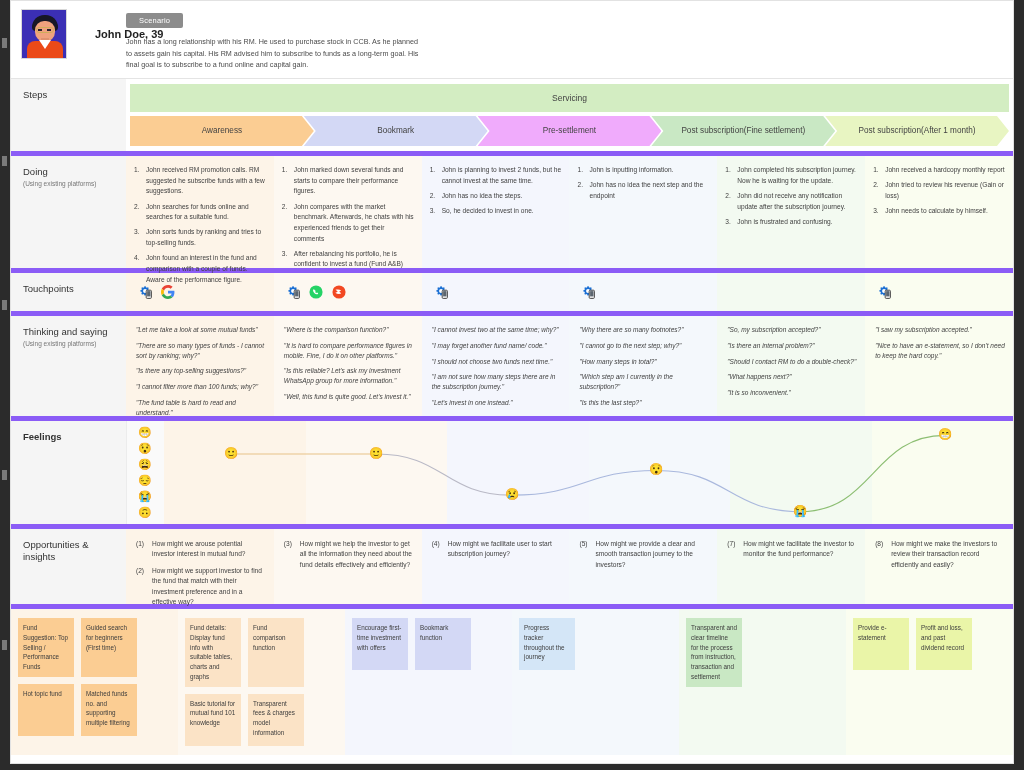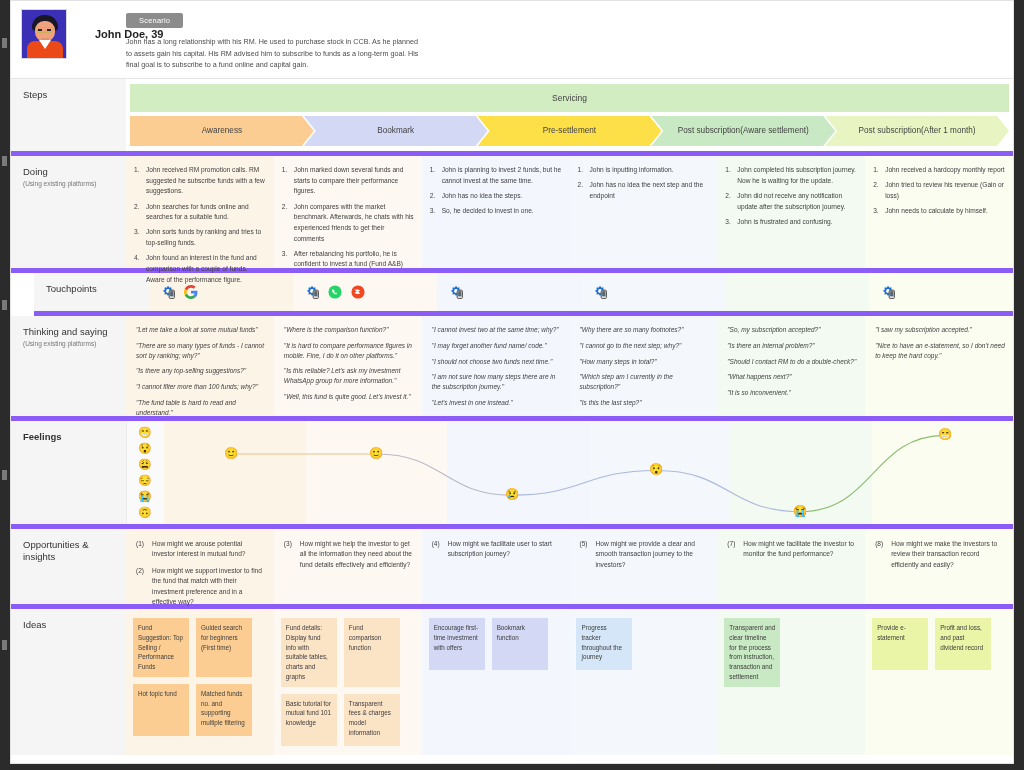--- a/index.html
+++ b/index.html
@@ -75,21 +75,21 @@
            clip-path: polygon(0 0, calc(100% - 12px) 0, 100% 50%, calc(100% - 12px) 100%, 0 100%); }
 
   
   .ol { list-style:none; counter-reset:n; }
   .ol li { counter-increment:n; position:relative; padding-left:12px; font-size:6.6px;
            color:#3f3f3f; line-height:1.62; margin-bottom:4.5px; }
   .ol li:before { content:counter(n) "."; position:absolute; left:0; top:0; }
   #doing-row .cell { padding:9px 8px 8px 8px; }
   #doing-row { height:117px; }
 
-  #touch-row { height:43px;margin-left:23px; }
+  #touch-row { height:43px; }
   #touch-row .cell { display:flex; align-items:center; gap:9px; padding-left:12px; }
 
   #think-row { height:105px; }
   #think-row .cell { padding:9px 8px 8px 10px; }
   .quotes { list-style:none; }
   .quotes li { font-size:6.5px; font-style:italic; color:#3f3f3f; line-height:1.5; margin-bottom:6px; }
 
   #feel-row { height:108px;font-weight:bold; }
   #feel-scale { width:38px; flex:0 0 38px; background:#fafafa; border-left:1px solid #ececec;
                 display:flex; flex-direction:column; align-items:center; justify-content:space-around;
@@ -158,26 +158,26 @@
       <div class="phases" id="phases">
           <div class="phase" style="flex: 2 1 0px; background: rgb(211, 237, 194);">Servicing</div>
         </div>
       <div class="stages" id="stages">
           <div class="stage" style="background: rgb(251, 205, 147); z-index: 10;">
             <div>Awareness</div>
           </div>
           <div class="stage" style="background: rgb(211, 216, 245); z-index: 8;">
             <div>Bookmark</div>
           </div>
-          <div class="stage" style="background: #fde047; z-index: 7;">
+          <div class="stage" style="background: #f0abfc; z-index: 7;">
             <div>Pre-settlement</div>
           </div>
           <div class="stage" style="background: rgb(201, 232, 196); z-index: 6;">
             <div>Post subscription</div>
-            <div>(Aware settlement)</div>
+            <div>(Fine settlement)</div>
           </div>
           <div class="stage" style="background: rgb(232, 245, 194); z-index: 5;">
             <div>Post subscription</div>
             <div>(After 1 month)</div>
           </div>
         </div>
     </div>
   </div>
 
   <div class="row" id="doing-row">
@@ -425,23 +425,20 @@
         </div>
         <div class="cell" style="background: rgb(250, 253, 240);">
           <ul class="opp-list">
             <li><span class="num">(8)</span><span>How might we make the investors to review their transaction record efficiently and easily?</span></li>
           </ul>
         </div>
       </div>
   </div>
 
   <div class="row" id="ideas-row">
-    <div class="rlabel">
-      <div class="t">Ideas</div>
-    </div>
     <div class="cells" id="ideas-cells">
         <div class="cell" style="background: rgb(253, 244, 232);">
           <div class="notes">
             <div class="note" style="background: rgb(251, 205, 147);">Fund Suggestion: Top Selling / Performance Funds</div>
             <div class="note" style="background: rgb(251, 205, 147);">Guided search for beginners (First time)</div>
             <div class="note" style="background: rgb(251, 205, 147);">Hot topic fund</div>
             <div class="note" style="background: rgb(251, 205, 147);">Matched funds no. and supporting multiple filtering</div>
           </div>
         </div>
         <div class="cell" style="background: rgb(253, 248, 241);">

